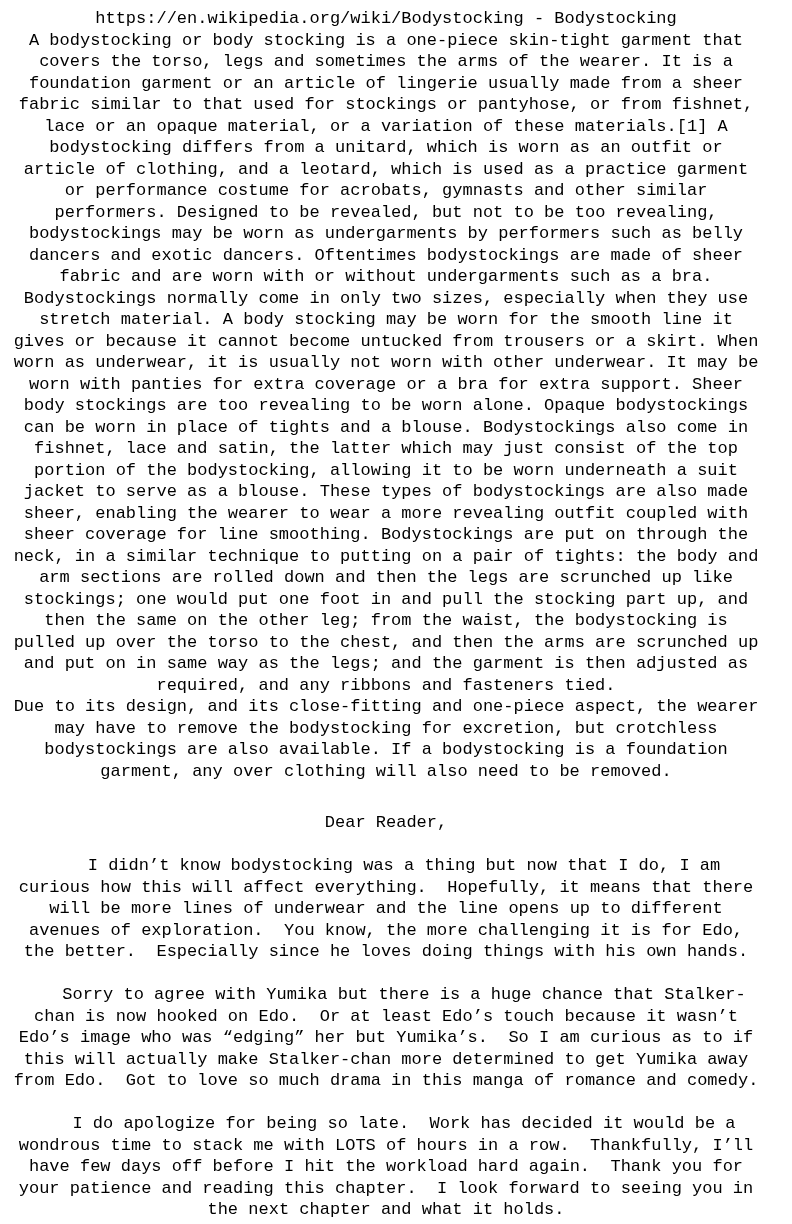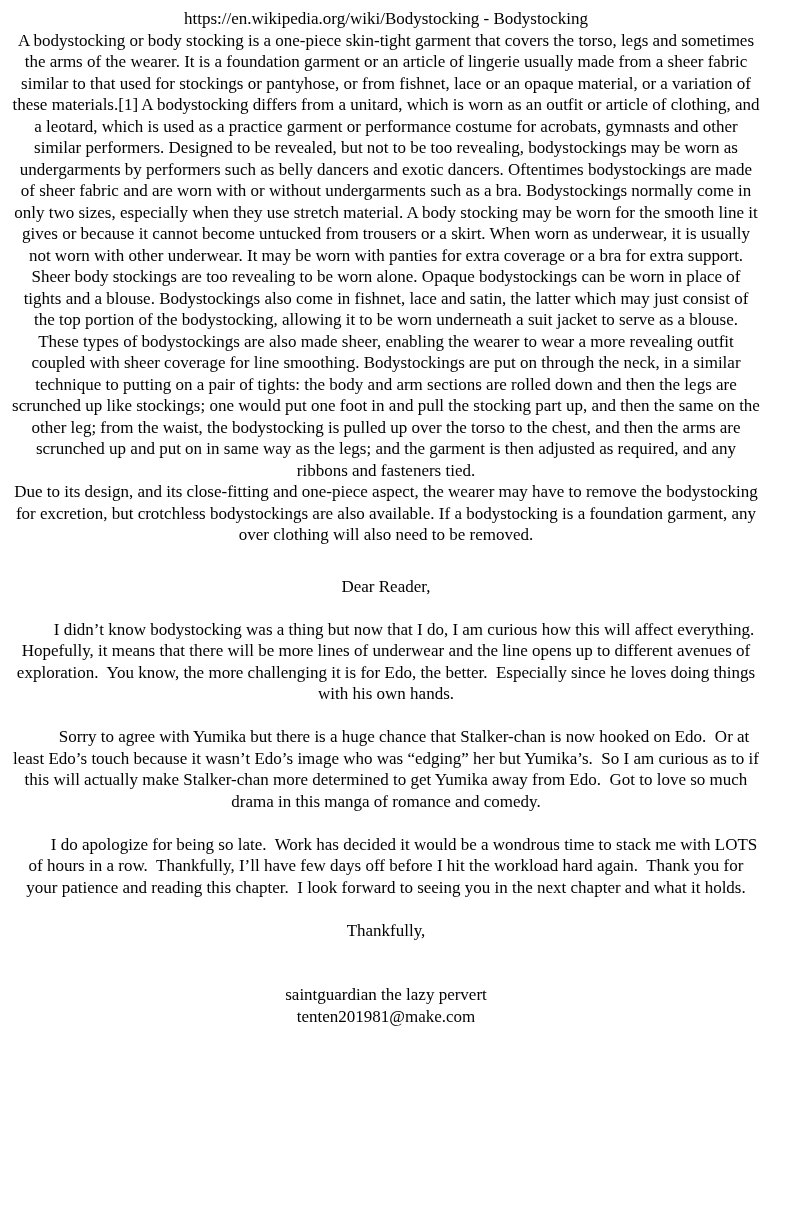--- a/index.html
+++ b/index.html
@@ -8,21 +8,21 @@
     background: #ffffff;
   }
   .page {
     position: relative;
     width: 772px;
     height: 1224px;
     box-sizing: border-box;
     padding: 8px 12px 0 12px;
     background: #ffffff;
     color: #000000;
-    font-family: Liberation Serif, serif;
+    font-family: Liberation Mono, monospace;
     font-size: 17px;
     line-height: 21.5px;
     overflow: hidden;
   }
   p { margin: 0; }
   .wiki-block p {
     text-align: center;
   }
   .letter-block {
     margin-top: 30px;

